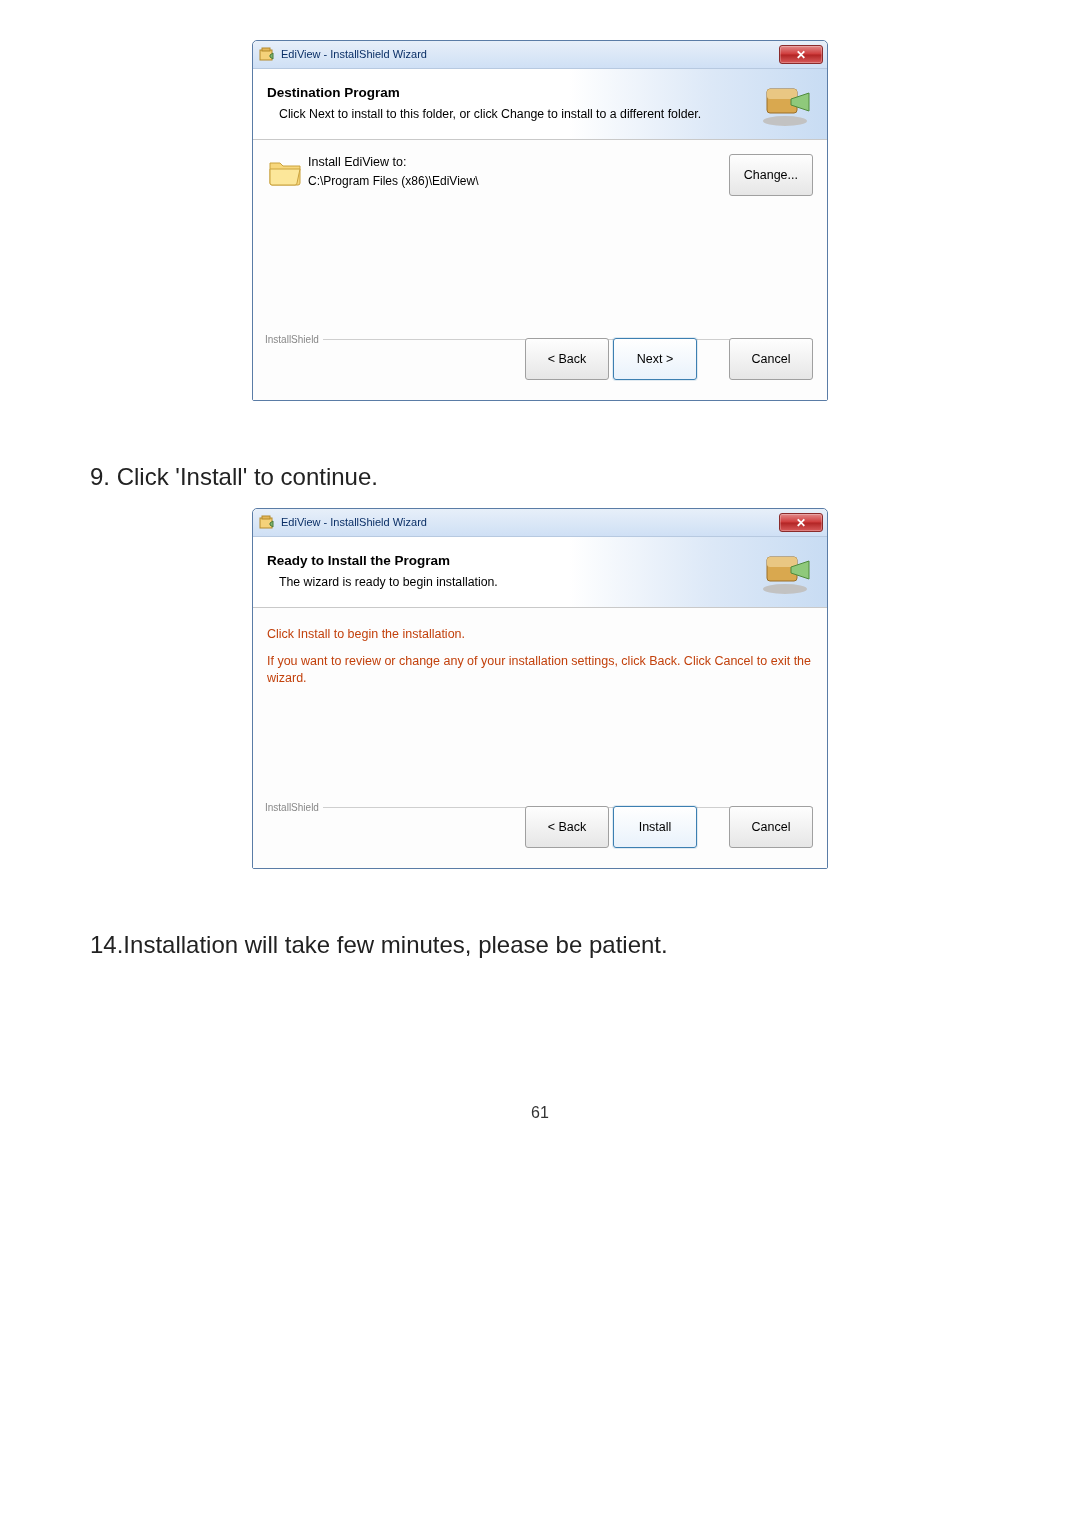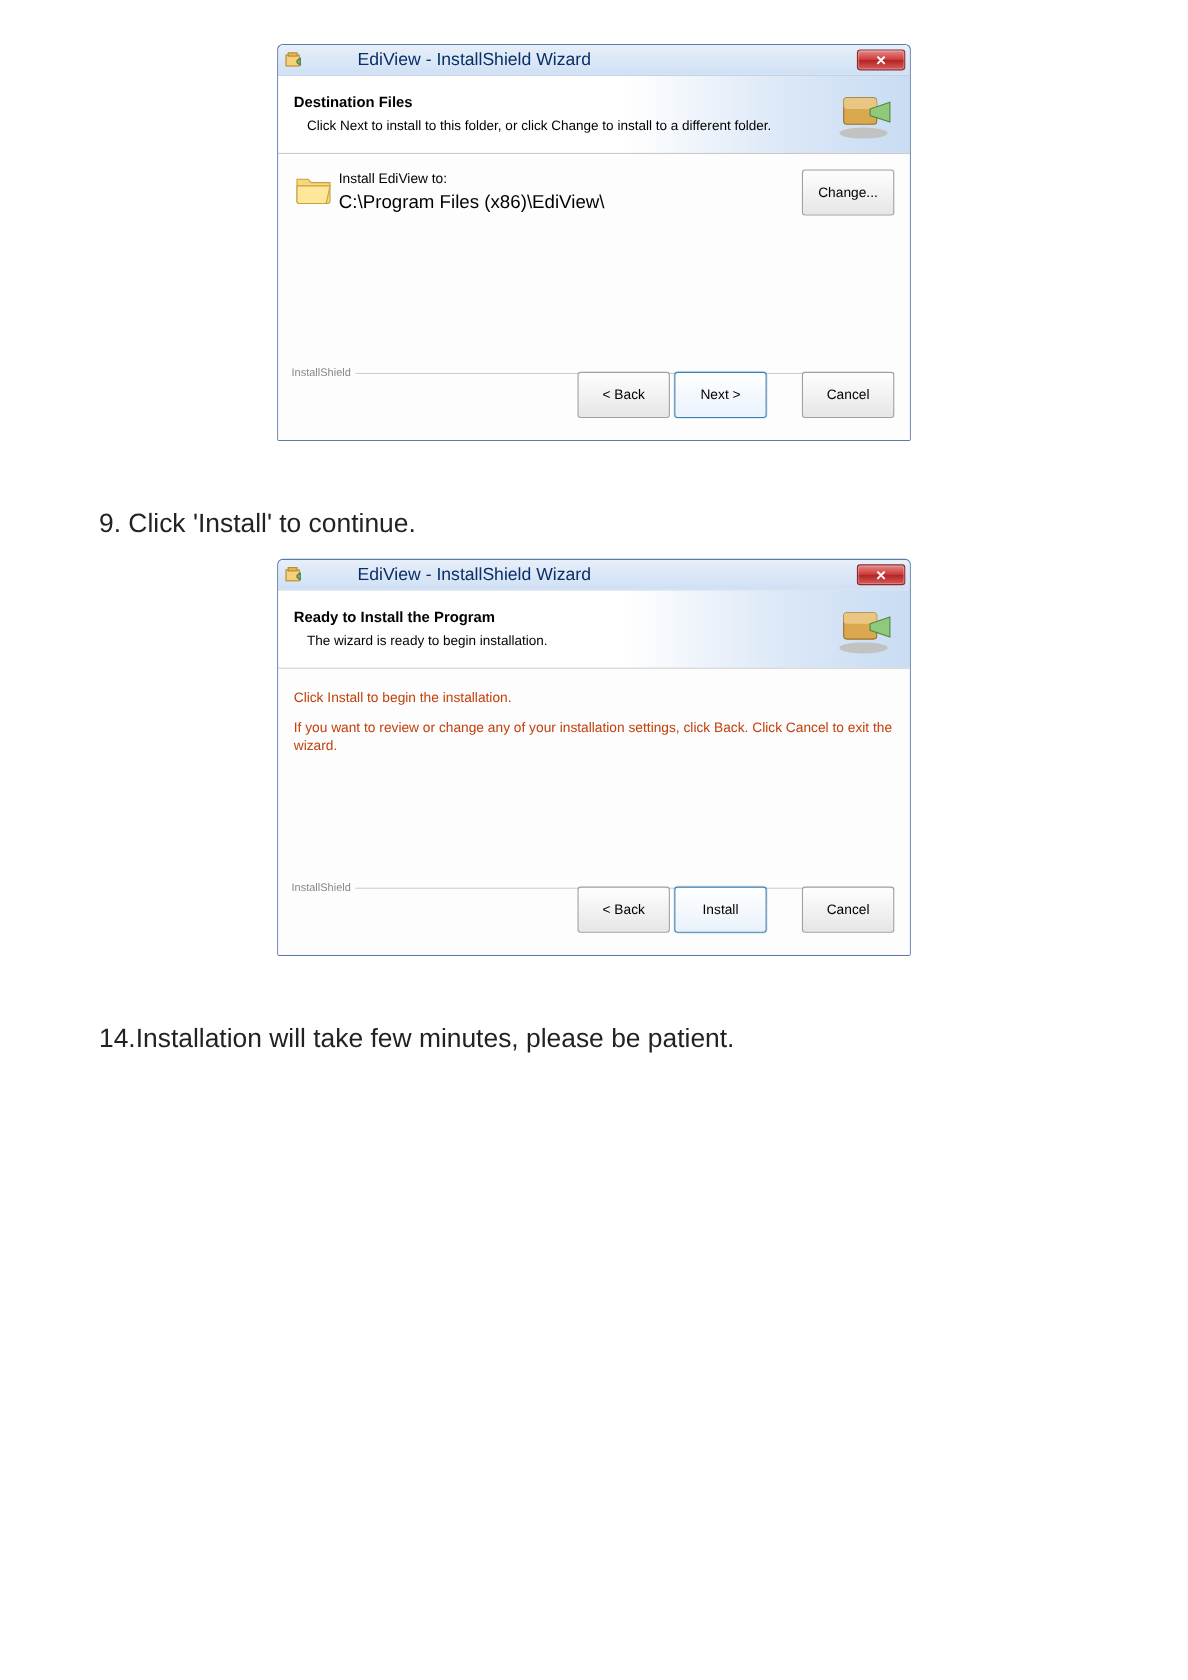--- a/index.html
+++ b/index.html
@@ -49,21 +49,21 @@
     padding: 0 4px 0 6px;
     background: linear-gradient(to bottom, var(--win-title-start), var(--win-title-end));
     border-bottom: 1px solid #b7c9e0;
     border-radius: 5px 5px 0 0;
   }
   .title-icon {
     width: 16px; height: 16px;
     display:flex; align-items:center; justify-content:center;
     margin-right: 6px;
   }
-  .title-text { color: #0a2f66; font-size: 16px; margin-left: 44px; }
+  .title-text { color: #0a2f66; font-size: 11px; }
   .title-spacer { flex: 1; }
   .close-btn {
     width: 44px; height: 19px;
     border: 1px solid #8a2b2b;
     border-radius: 3px;
     background: linear-gradient(to bottom, #e28a8a 0%, #cf3b3b 48%, #b22424 52%, #d85a5a 100%);
     display:flex; align-items:center; justify-content:center;
     box-shadow: 0 0 0 1px rgba(255,255,255,0.25) inset;
   }
   .close-x { color:#fff; font-weight:bold; font-size:12px; line-height:1; }
@@ -85,21 +85,21 @@
   .body-area {
     padding: 14px 14px 8px 14px;
     min-height: 260px;
     background: #fdfdfd;
     position: relative;
   }
   .folder-row { display:flex; align-items:flex-start; gap: 5px; }
   .folder-icon { width: 36px; height: 36px; display:flex; align-items:center; justify-content:center; }
   .folder-text { flex:1; min-width:0; }
   .folder-label { font-size: 12.5px; }
-  .folder-path { font-size: 17px; color:#000; margin-top: 2px; }
+  .folder-path { font-size: 12px; color:#000; margin-top: 2px; }
   .change-btn-wrap { margin-left:auto; }
   .win-button {
     font: inherit;
     font-size: 12.5px;
     height: 42px;
     padding: 0 14px;
     background: linear-gradient(to bottom, #fefefe, #e6e6e6);
     border: 1px solid var(--button-border);
     border-radius: 3px;
     color: #000;
@@ -147,21 +147,21 @@
         </span>
         <span class="title-text">EdiView - InstallShield Wizard</span>
         <span class="title-spacer"></span>
         <span class="close-btn">
           <span class="close-x">✕</span>
         </span>
       </div>
 
       <div class="header-band">
         <div class="header-text">
-          <div class="header-title">Destination Files</div>
+          <div class="header-title">Destination Program</div>
           <div class="header-sub">Click Next to install to this folder, or click Change to install to a different folder.</div>
         </div>
         <div class="header-image">
           <svg width="56" height="48" viewBox="0 0 56 48">
             <ellipse cx="28" cy="42" rx="22" ry="5" fill="#c2c2c2"></ellipse>
             <rect x="10" y="10" width="30" height="24" rx="3" fill="#d9a84f" stroke="#9a6f28"></rect>
             <rect x="10" y="10" width="30" height="10" rx="3" fill="#e9c783"></rect>
             <path d="M34 20 l18 -6 v18 l-18 -6 z" fill="#8fc97b" stroke="#4f8a3c"></path>
           </svg>
         </div>
@@ -245,13 +245,14 @@
             <button class="win-button default">Install</button>
           </div>
           <button class="win-button" style="margin-left:26px;">Cancel</button>
         </div>
       </div>
     </div>
   </div>
 
   <div class="step">14.Installation will take few minutes, please be patient.</div>
 
+  <div class="page-number">61</div>
 </div>
 
 </body></html>

